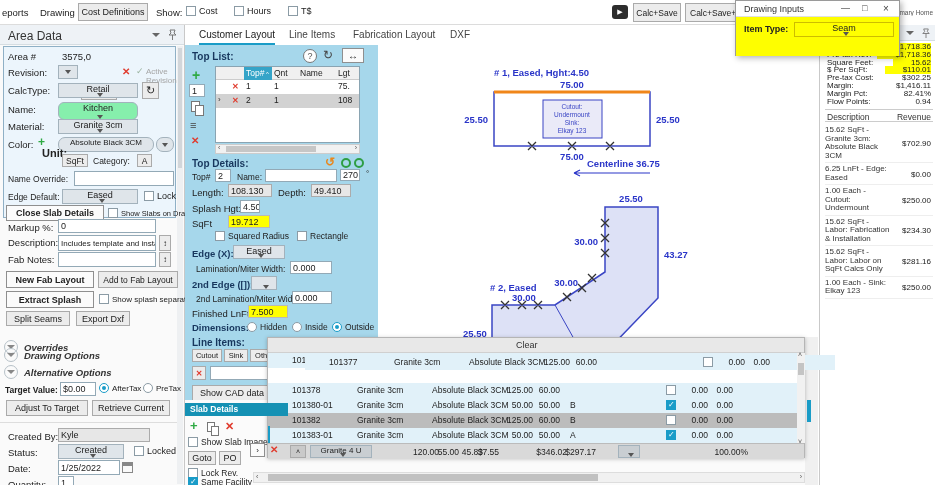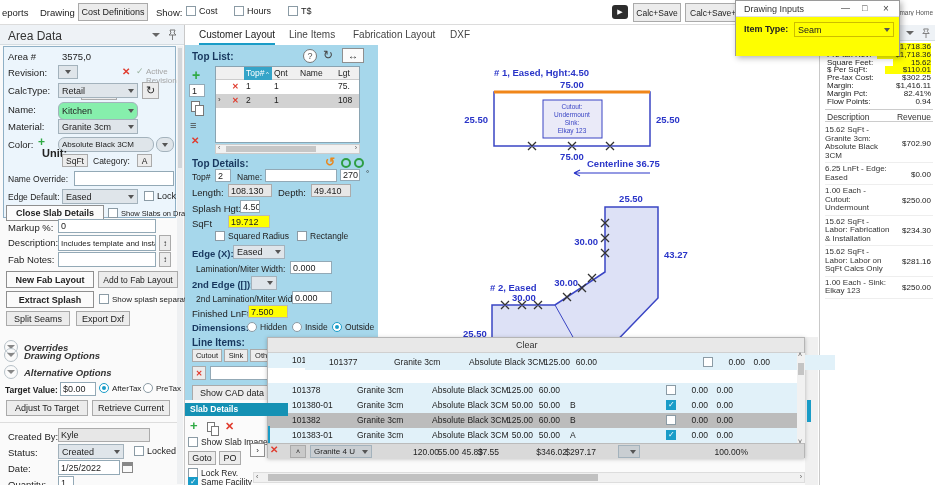--- a/index.html
+++ b/index.html
@@ -5,21 +5,21 @@
   * { margin:0; padding:0; box-sizing:border-box; }
   html,body { width:935px; height:485px; overflow:hidden; }
   body { font-family:"Liberation Sans", sans-serif; font-size:10px; color:#222; background:#fff; position:relative; }
   .abs { position:absolute; }
   .lbl { font-size:9.5px; color:#222; white-space:nowrap; }
   .blbl { font-size:9.5px; font-weight:bold; color:#17365d; white-space:nowrap; }
   .navy { color:#17365d; font-weight:bold; }
   .input { background:#fff; border:1px solid #93a9b6; font-size:9px; display:flex; align-items:center; padding:0 2px; white-space:nowrap; overflow:hidden; }
   .input.gray { background:#e7e7e7; border-color:#ababab; }
   .input.yellow { background:#ffff00; border-color:#b9b9b9; }
-  .combo { background:#dfe5ea; border:1px solid #a3b2bc; font-size:9px; display:flex; align-items:center; padding:0 3px; white-space:nowrap; overflow:hidden; position:absolute; }
+  .combo { background:#dfe5ea; border:1px solid #a3b2bc; font-size:9px; display:flex; align-items:center; padding:0 3px; white-space:nowrap; overflow:hidden; position:absolute;flex-direction:column; }
   .combo .txt { flex:1; overflow:hidden; }
   .arr { width:0; height:0; border-left:3.5px solid transparent; border-right:3.5px solid transparent; border-top:4px solid #555; display:inline-block; margin-left:3px; flex:none; }
   .btn { background:#ececec; border:1px solid #aaaaaa; font-size:9px; color:#222; display:flex; align-items:center; justify-content:center; white-space:nowrap; position:absolute; }
   .btn.white { background:#fbfbfb; border-color:#8f8f8f; }
   .cb { width:10px; height:10px; border:1px solid #8b9ba5; background:#fff; display:inline-block; flex:none; position:relative; }
   .cb.on { background:#1a9cc8; border-color:#1a9cc8; }
   .cb.on::after { content:"✓"; color:#fff; font-size:8px; position:absolute; left:1px; top:-1px; }
   .radio { width:10px; height:10px; border:1px solid #8b9ba5; background:#fff; border-radius:50%; display:inline-block; flex:none; position:relative; }
   .radio.on { border-color:#1a9cc8; }
   .radio.on::after { content:""; position:absolute; left:2px; top:2px; width:4px; height:4px; border-radius:50%; background:#1a9cc8; }

